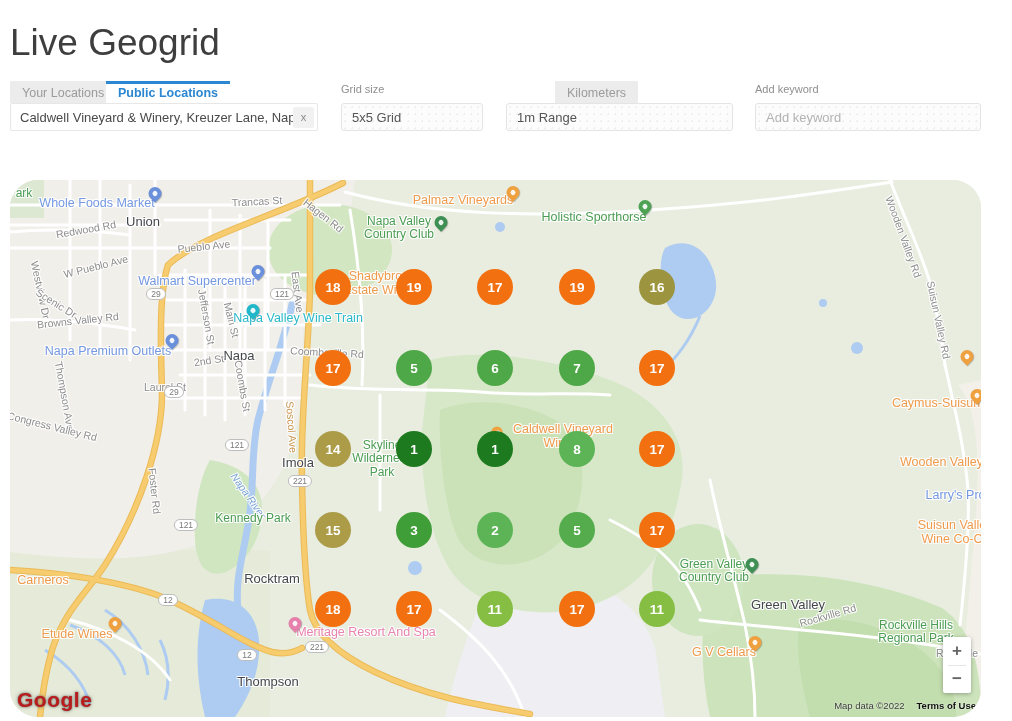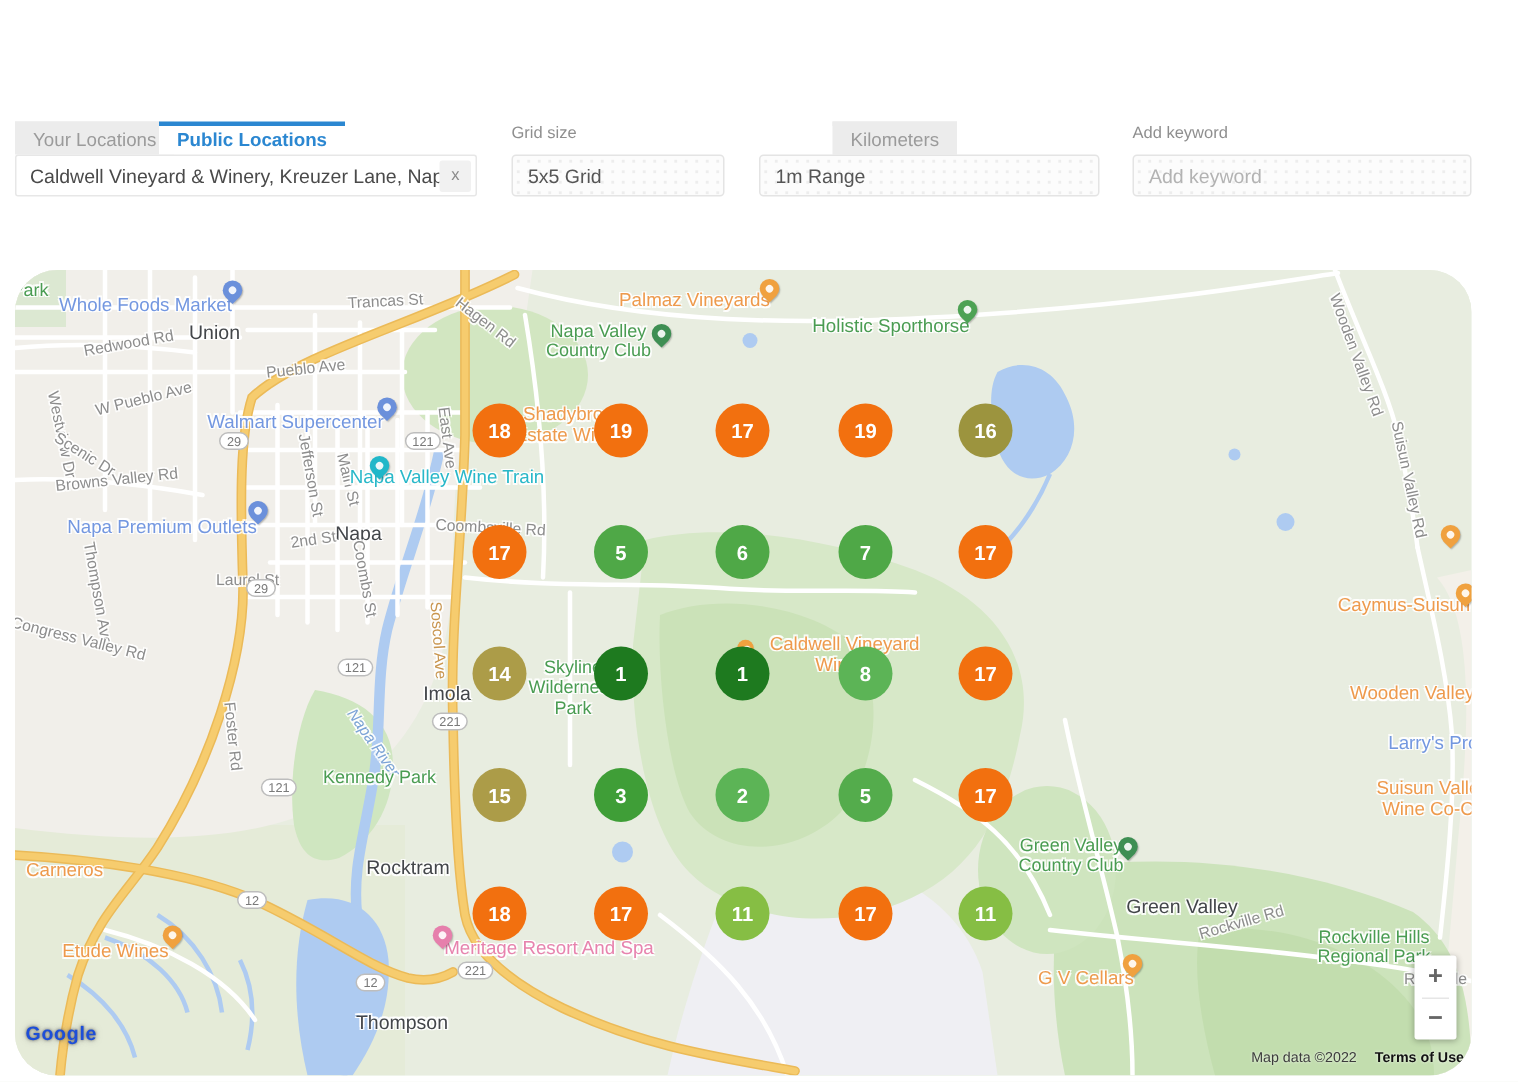--- a/index.html
+++ b/index.html
@@ -49,31 +49,32 @@
   .pin.dot { border-radius:50%; width:11px; height:11px; transform:translate(-50%,-50%); }
 
   .shield { position:absolute; transform:translate(-50%,-50%); min-width:20px; height:12px; line-height:11px; padding:0 4px; background:#fff; border:1px solid #bdbdbd; border-radius:7px; font-size:8.5px; color:#7a7a7a; text-align:center; }
 
   .marker { position:absolute; width:36px; height:36px; border-radius:50%; transform:translate(-50%,-50%); color:#fff; font-size:13.5px; font-weight:700; display:flex; align-items:center; justify-content:center; cursor:pointer; z-index:10; }
 
   #zoom-ctl { position:absolute; left:933px; top:457px; width:28px; height:56px; background:#fff; border-radius:2px; box-shadow:0 1px 4px rgba(0,0,0,.3); z-index:20; }
   #zoom-ctl .zbtn { width:28px; height:28px; text-align:center; line-height:27px; font-size:17px; font-weight:700; color:#666; cursor:pointer; }
   #zoom-ctl .zdiv { position:absolute; left:5px; top:28px; width:18px; height:1px; background:#e6e6e6; }
 
-  #google-logo { position:absolute; left:7px; bottom:21px; z-index:20; font-size:13px; font-weight:700; color:#1d4ed8; letter-spacing:.5px; cursor:pointer;
+  #google-logo { position:absolute; left:7px; bottom:5px; z-index:20; font-size:21px; font-weight:700; color:#b91c1c; letter-spacing:.5px; cursor:pointer;
       text-shadow:0 0 2px rgba(90,90,90,.9), 0 0 4px rgba(120,120,120,.6); }
   #attribution { position:absolute; right:5px; bottom:6px; z-index:20; font-size:9.5px; color:#3c3c3c; display:flex; gap:12px; align-items:center;
       text-shadow:0 0 2px rgba(255,255,255,.9); }
   #attribution .terms { font-weight:700; color:#111; cursor:pointer; }
 </style>
 </head>
 <body>
 
 <div id="app">
 
+  <h1 class="page-title">Live Geogrid</h1>
 
   <div class="tab" style="left:10px;">Your Locations</div>
   <div class="tab active" style="left:106px;">Public Locations</div>
   <div class="field" style="left:10px; width:308px;">
     <span class="txt">Caldwell Vineyard &amp; Winery, Kreuzer Lane, Napa, CA, U</span>
     <span class="clear-btn">x</span>
   </div>
 
   <div class="ctl-label" style="left:341px;">Grid size</div>
   <div class="select-box" style="left:341px; width:142px;">5x5 Grid</div>

